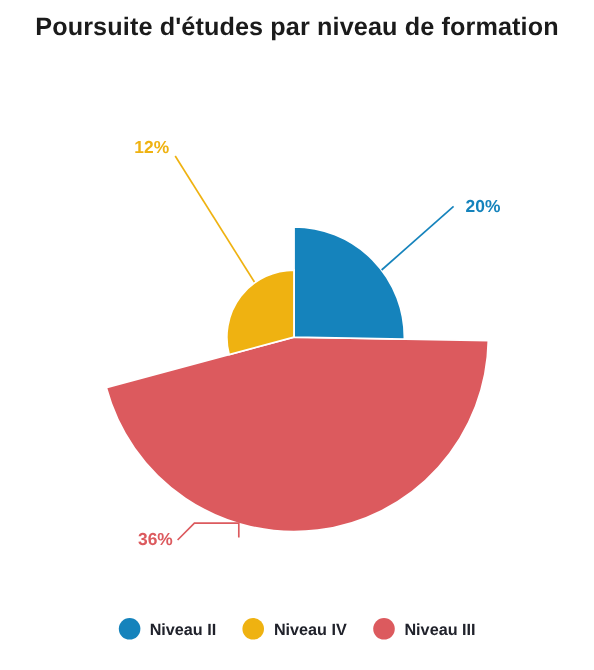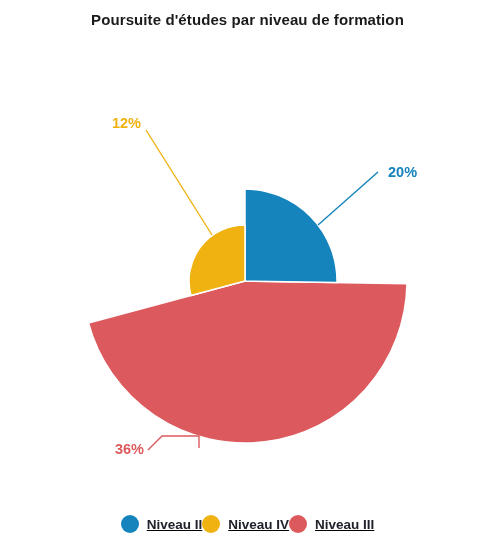--- a/index.html
+++ b/index.html
@@ -18,21 +18,21 @@
     position: absolute;
     inset: 0;
     background: #ffffff;
   }
   #chart-title {
     position: absolute;
     top: 11px;
     left: 0;
     width: 495px;
     text-align: center;
-    font-size: 15px;
+    font-size: 21px;
     font-weight: bold;
     color: #1b1b1b;
     letter-spacing: 0.1px;
   }
   #plot-area {
     position: absolute;
     top: 40px;
     left: 0;
     width: 495px;
     height: 460px;
@@ -43,21 +43,21 @@
     height: 460px;
   }
   #legend {
     position: absolute;
     left: 0;
     top: 515px;
     width: 495px;
     display: flex;
     justify-content: center;
     align-items: center;
-    text-decoration: underline;
+    gap: 22px;
   }
   .legend-item {
     display: flex;
     align-items: center;
     gap: 8px;
     cursor: pointer;
   }
   .legend-swatch {
     width: 18px;
     height: 18px;

